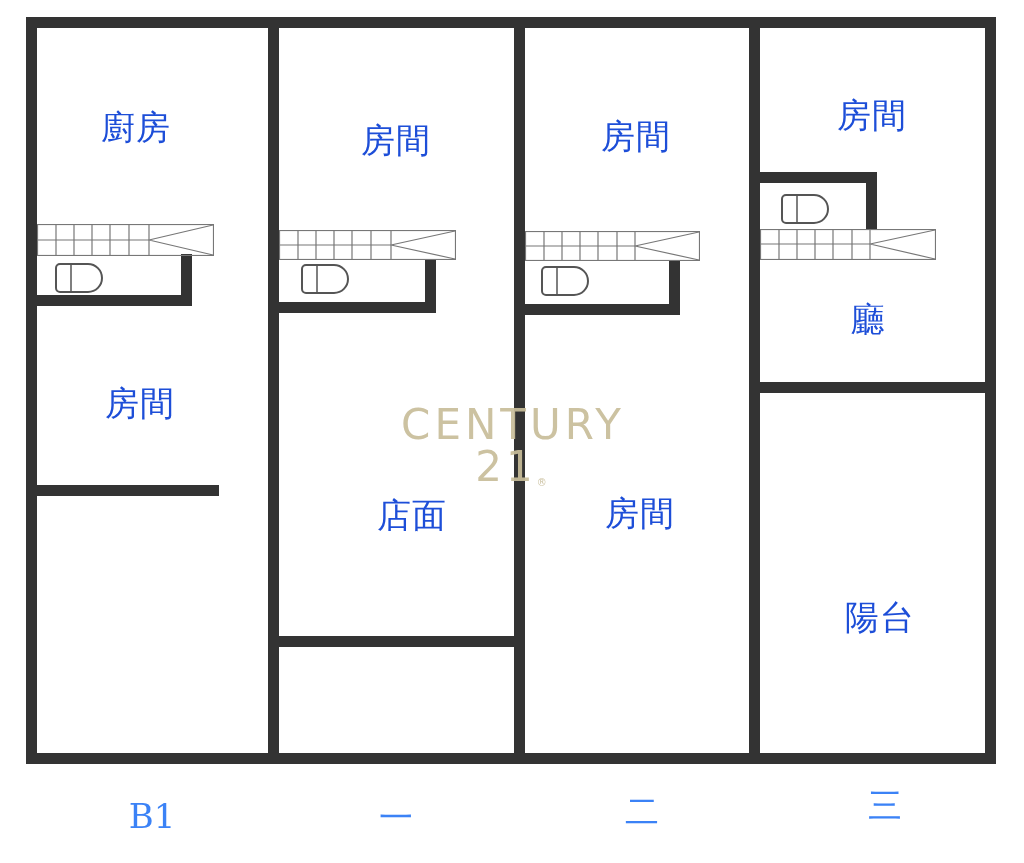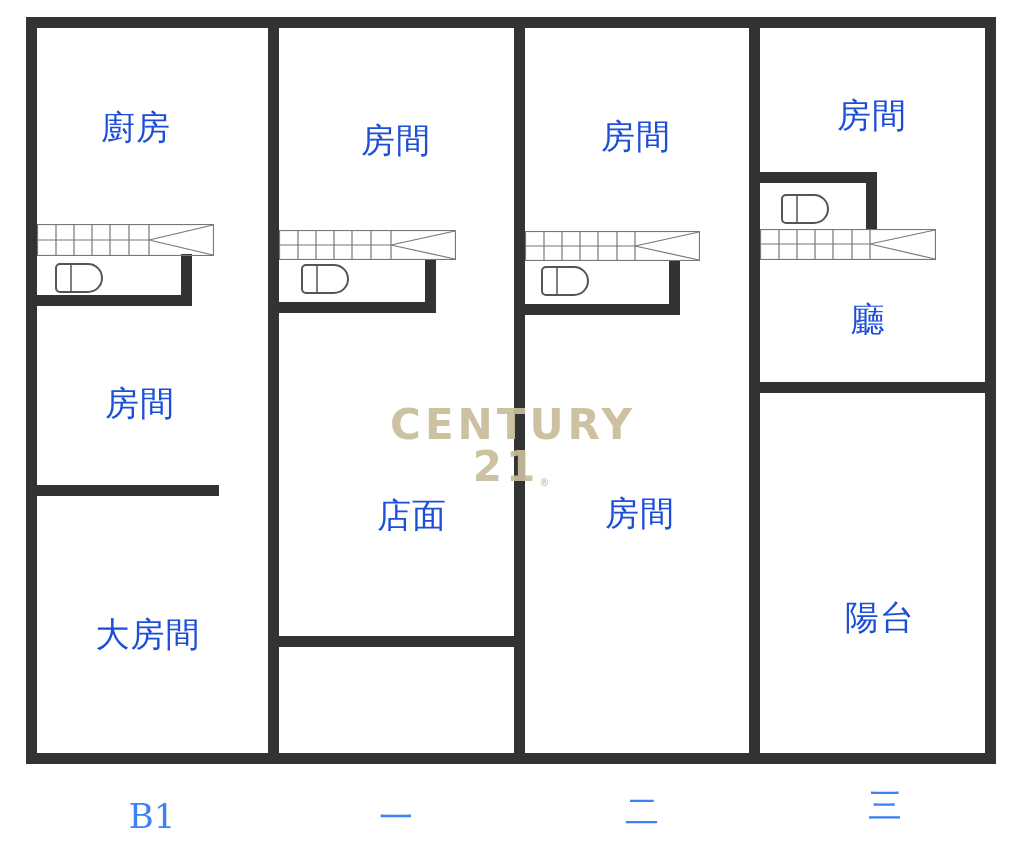--- a/index.html
+++ b/index.html
@@ -6,21 +6,21 @@
   body { width: 1024px; height: 863px; position: relative; overflow: hidden;
          font-family: "DejaVu Sans", "Liberation Sans", sans-serif; }
   .plan { position: absolute; left: 0; top: 0; width: 1024px; height: 863px; }
   .wall { position: absolute; background: #333333; }
   .room-label { position: absolute; font-size: 34px; color: #1d4ed8;
                 transform: translate(-50%, -50%); white-space: nowrap; letter-spacing: 1px; }
   .floor-label { position: absolute; font-size: 34px; color: #3b82f6;
                  transform: translate(-50%, -50%); font-family: "DejaVu Serif", "Liberation Serif", serif; }
   .fixture { position: absolute; }
   .logo { position: absolute; left: 358px; top: 404px; width: 310px; text-align: center; }
-  .logo-main { font-family: "DejaVu Sans", "Liberation Sans", sans-serif; font-weight: bold;
+  .logo-main { font-family: "DejaVu Sans", "Liberation Sans", sans-serif; font-weight: normal;
                font-size: 42px; letter-spacing: 4px; color: #c8bd9a; opacity: 0.92; line-height: 1; }
   .logo-sub { font-size: 15px; color: #c8bd9a; letter-spacing: 3px; margin-top: 8px; opacity: 0.92; }
   .reg { font-size: 10px; vertical-align: bottom; }
 </style>
 </head>
 <body>
 
 <div class="plan">
 
   <div class="wall" style="left:26px; top:17px; width:970px; height:11px;"></div>
@@ -118,21 +118,20 @@
     <path d="M6 2 H34 A14 14 0 0 1 34 30 H6 A4 4 0 0 1 2 26 V6 A4 4 0 0 1 6 2 Z" fill="none" stroke="#555" stroke-width="2"></path>
     <line x1="17" y1="2" x2="17" y2="30" stroke="#555" stroke-width="1.5"></line>
   </svg>
 
   <div class="logo">
     <div class="logo-main"><span>CENTURY 21</span><span class="reg">®</span></div>
   </div>
 
   <div class="room-label" style="left:136px; top:128px;">廚房</div>
   <div class="room-label" style="left:140px; top:404px;">房間</div>
-  <div class="room-label" style="left:148px; top:635px;">大房間</div>
 
   <div class="room-label" style="left:396px; top:141px;">房間</div>
   <div class="room-label" style="left:400px; top:516px;margin-left:12px;">店面</div>
 
   <div class="room-label" style="left:636px; top:137px;">房間</div>
   <div class="room-label" style="left:640px; top:514px;">房間</div>
 
   <div class="room-label" style="left:872px; top:116px;">房間</div>
   <div class="room-label" style="left:868px; top:320px;">廳</div>
   <div class="room-label" style="left:880px; top:618px;">陽台</div>

